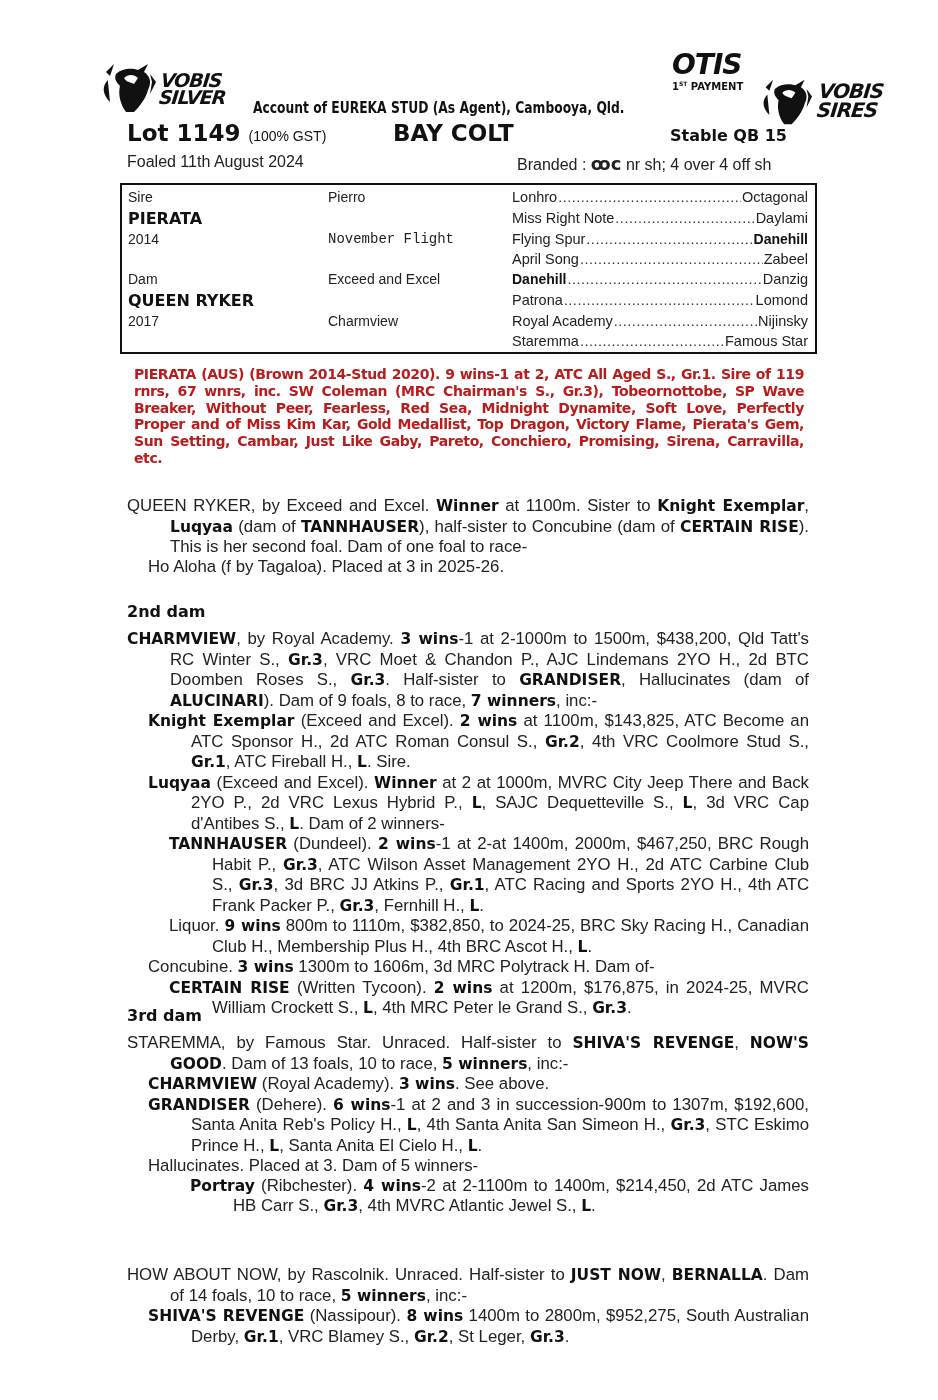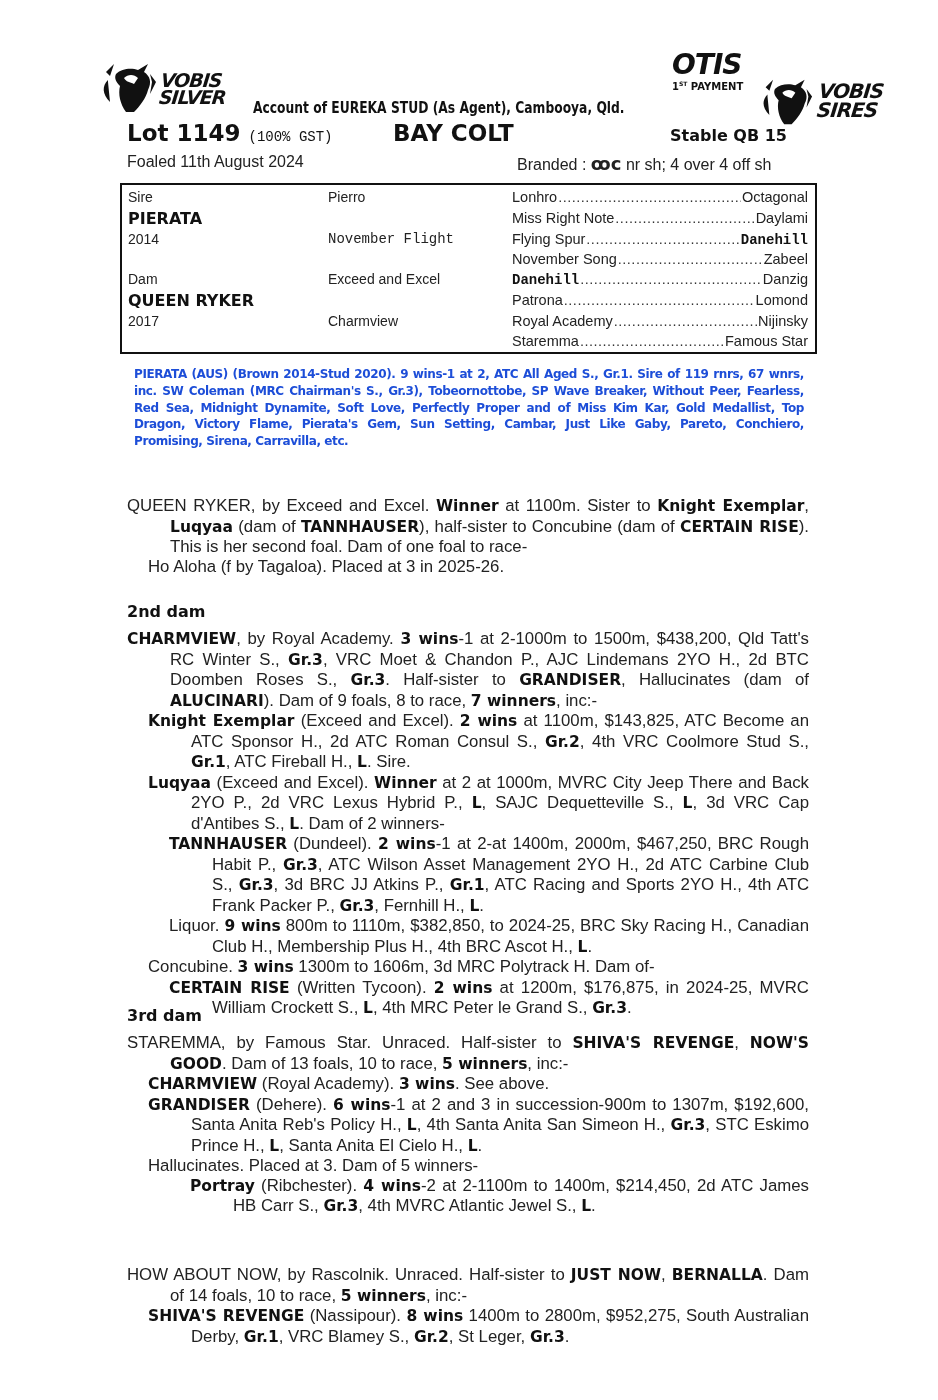--- a/index.html
+++ b/index.html
@@ -2,32 +2,32 @@
 <html><head>
 <meta charset="utf-8">
 <style>
   html, body { margin: 0; padding: 0; background: #ffffff; }
   body { width: 938px; height: 1400px; position: relative; overflow: hidden; color: #111; font-family: "Liberation Sans", sans-serif; }
   .abs { position: absolute; }
   .logo-text { font-family: "DejaVu Sans", sans-serif; font-weight: bold; font-style: italic; letter-spacing: -1px; line-height: 17px; font-size: 19px; color: #111; transform: skewX(-6deg); }
   .horse { position: absolute; }
   .account { font-family: "DejaVu Sans", sans-serif; font-weight: bold; font-size: 15px; transform: scaleX(0.82); transform-origin: left top; white-space: nowrap; }
   .lot { font-family: "DejaVu Sans", sans-serif; font-weight: bold; font-size: 23px; }
-  .lot small { font-family: Liberation Mono, monospace; font-weight: normal; font-size: 14px; }
+  .lot small { font-family: Liberation Sans, sans-serif; font-weight: normal; font-size: 14px; }
   .colt { font-family: "DejaVu Sans", sans-serif; font-weight: bold; font-size: 23px; }
   .stable { font-family: "DejaVu Sans", sans-serif; font-weight: bold; font-size: 16px; }
   .sub { font-size: 16px; color: #222; }
   .pedbox { left: 120px; top: 183px; width: 697px; height: 171px; border: 2px solid #111; box-sizing: border-box; }
   .pc { position: absolute; font-size: 14px; color: #222; white-space: nowrap; }
   .pcb { font-family: "DejaVu Sans", sans-serif; font-weight: bold; font-size: 16px; color: #111; }
   .grand { position: absolute; left: 390px; width: 296px; font-size: 14.5px; display: flex; align-items: baseline; color: #222; }
   .grand .dots { flex: 1; overflow: hidden; white-space: nowrap; color: #333; margin: 0 1px; }
   .grand .dots::before { content: "..............................................................................................................."; letter-spacing: 0.5px; }
-  .grand b { font-family: Liberation Mono, monospace; font-weight: bold; color: #111; font-size: 14px; }
-  .sire-blurb { left: 134px; top: 366px; width: 670px; font-family: "DejaVu Sans", sans-serif; font-weight: bold; font-size: 12px; line-height: 16.8px; text-align: justify; letter-spacing: -0.4px; color: #1d4ed8; }
+  .grand b { font-family: Liberation Sans, sans-serif; font-weight: bold; color: #111; font-size: 14px; }
+  .sire-blurb { left: 134px; top: 366px; width: 670px; font-family: "DejaVu Sans", sans-serif; font-weight: bold; font-size: 14px; line-height: 16.8px; text-align: justify; letter-spacing: -0.4px; color: #b91c1c; }
   .section { position: absolute; left: 127px; width: 682px; font-size: 16.8px; line-height: 19.5px; color: #222; }
   .section h3 { margin: 0; font-family: "DejaVu Sans", sans-serif; font-size: 16px; font-weight: bold; color: #111; line-height: 19px; }
   .para { text-align: justify; margin: 0; }
   .para b, .section b { font-family: "DejaVu Sans", sans-serif; font-weight: bold; color: #111; font-size: 15.5px; }
   .l0 { padding-left: 43px; text-indent: -43px; margin-top: 8px; }
   .l1 { padding-left: 64px; text-indent: -43px; }
   .l2 { padding-left: 85px; text-indent: -43px; }
   .l3 { padding-left: 106px; text-indent: -43px; }
   .l0h { padding-left: 21px; text-indent: 0; }
 </style>
@@ -105,21 +105,21 @@
       <span>Miss Right Note</span>
       <span class="dots"></span>
       <span>Daylami</span>
     </div>
   <div class="grand" style="top:46px;">
       <span>Flying Spur</span>
       <span class="dots"></span>
       <b>Danehill</b>
     </div>
   <div class="grand" style="top:66px;">
-      <span>November Song</span>
+      <span>April Song</span>
       <span class="dots"></span>
       <span>Zabeel</span>
     </div>
   <div class="grand" style="top:86px;">
       <b>Danehill</b>
       <span class="dots"></span>
       <span>Danzig</span>
     </div>
   <div class="grand" style="top:107px;">
       <span>Patrona</span>

